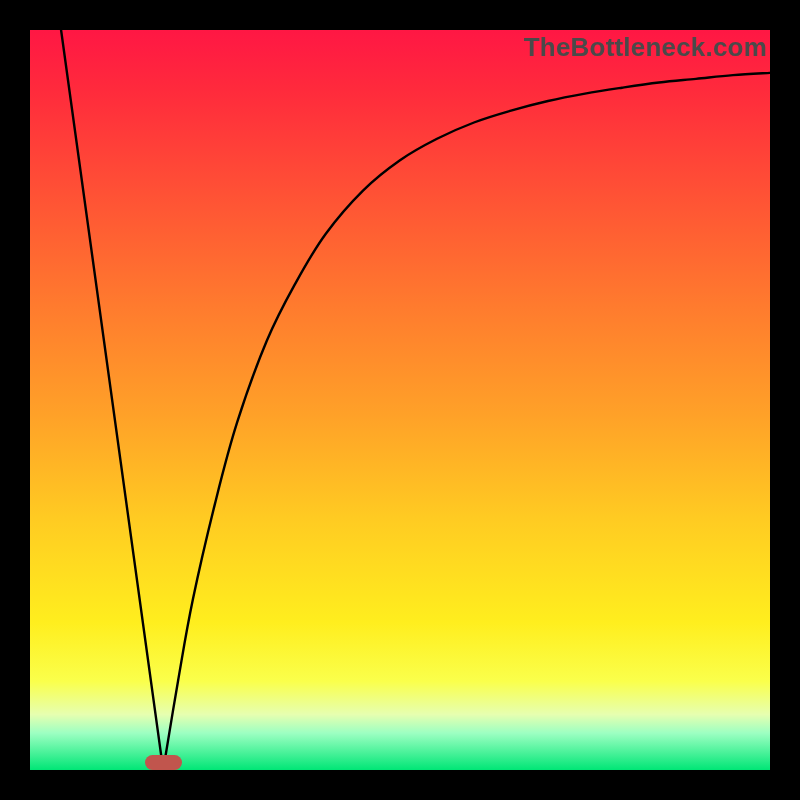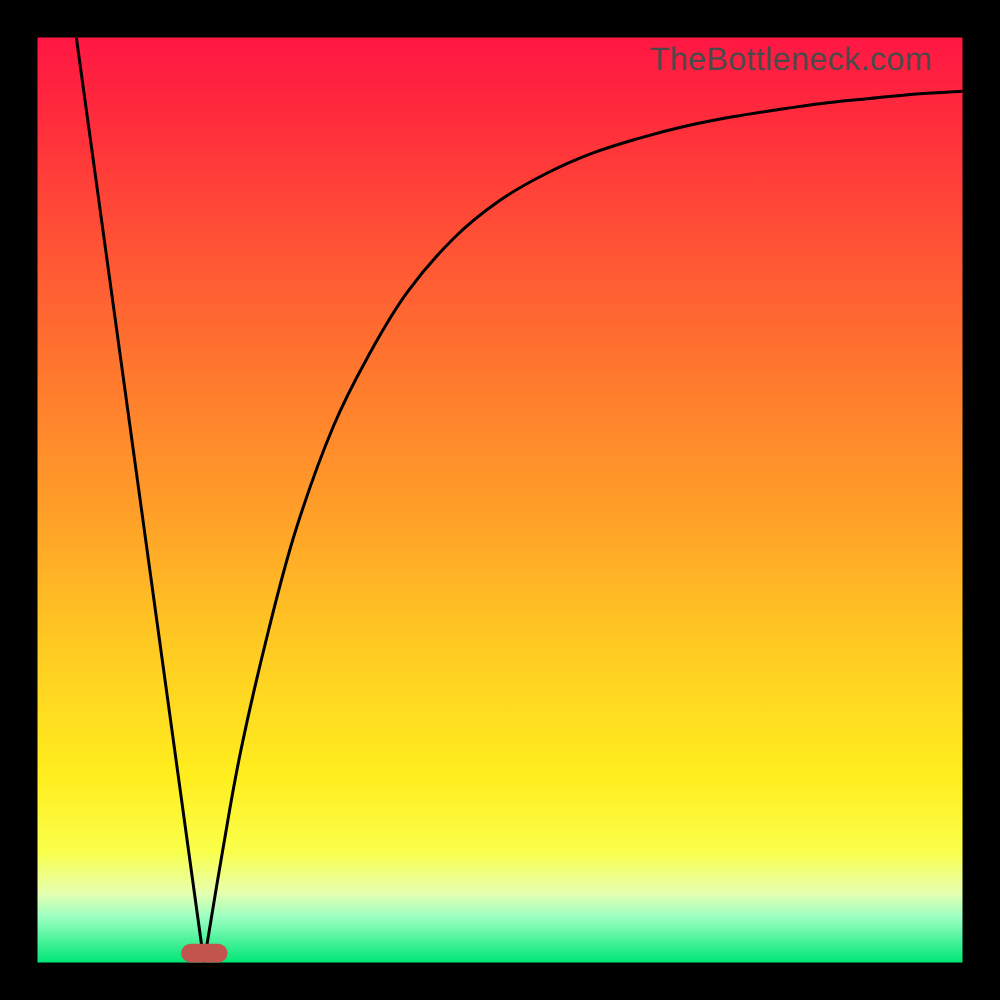--- a/index.html
+++ b/index.html
@@ -34,24 +34,24 @@
       #ffcb22 66%,
       #ffee1e 80%,
       #faff4b 88%,
       #e6ffb0 92.5%,
       #9dffc2 95%,
       #00e676 100%);
   }
   .watermark {
     position: absolute;
     top: 2px;
-    right: 24px;
+    right: 3px;
     color: #4a4a4a;
     font-size: 26px;
-    font-weight: 400;
+    font-weight: 700;
     letter-spacing: 0.2px;
     user-select: none;
   }
   svg.curve {
     position: absolute;
     left: 0;
     top: 0;
     width: 740px;
     height: 740px;
   }

